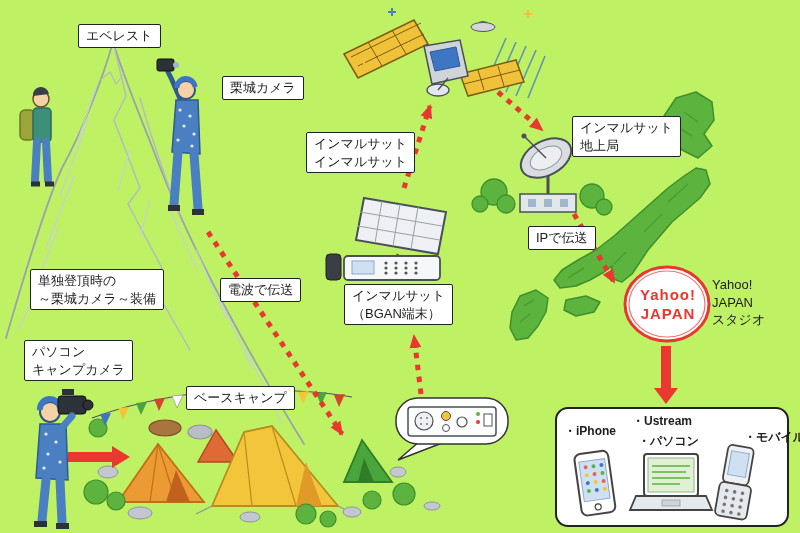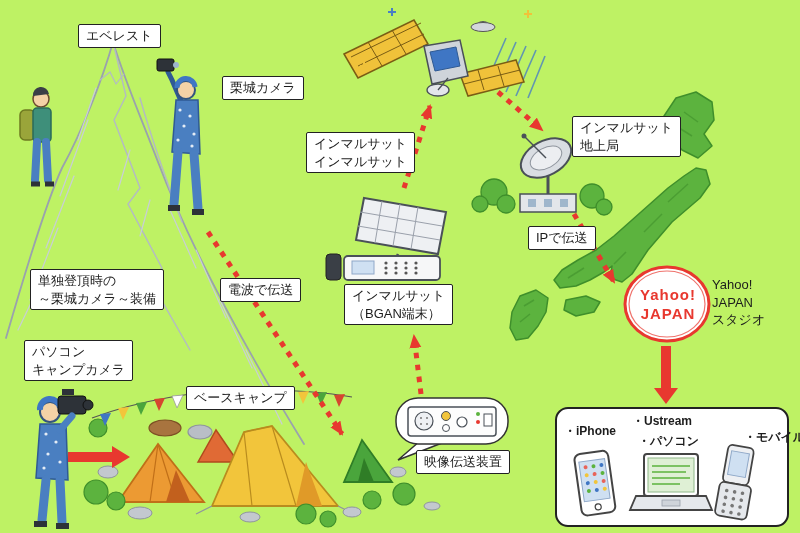--- a/index.html
+++ b/index.html
@@ -357,23 +357,20 @@
 
 <div class="lbl boxed" style="left:24px;top:340px;">
   <div>パソコン</div>
   <div>キャンプカメラ</div>
 </div>
 
 <div class="lbl boxed" style="left:186px;top:386px;">
   <span>ベースキャンプ</span>
 </div>
 
-<div class="lbl boxed" style="left:416px;top:450px;">
-  <span>映像伝送装置</span>
-</div>
 
 <div class="lbl plain center yahoo-badge-text" style="left:629px;top:286px;width:78px;">
   <div>Yahoo!</div>
   <div>JAPAN</div>
 </div>
 
 <div class="lbl plain" style="left:712px;top:276px;">
   <div>Yahoo!</div>
   <div>JAPAN</div>
   <div>スタジオ</div>

